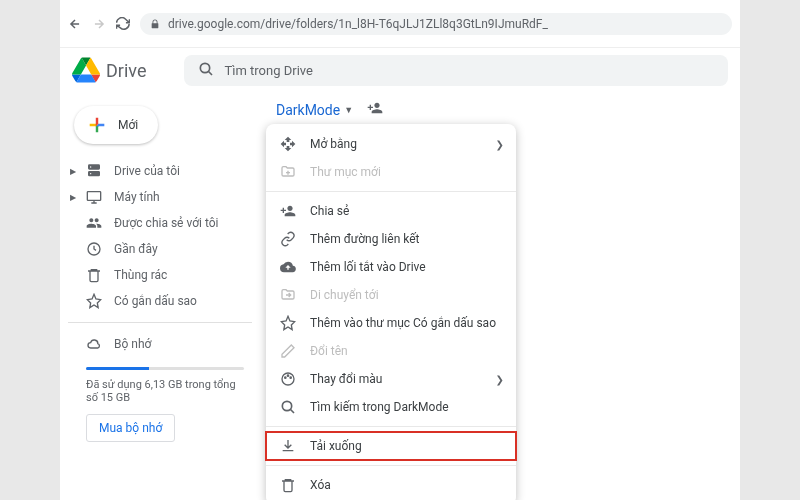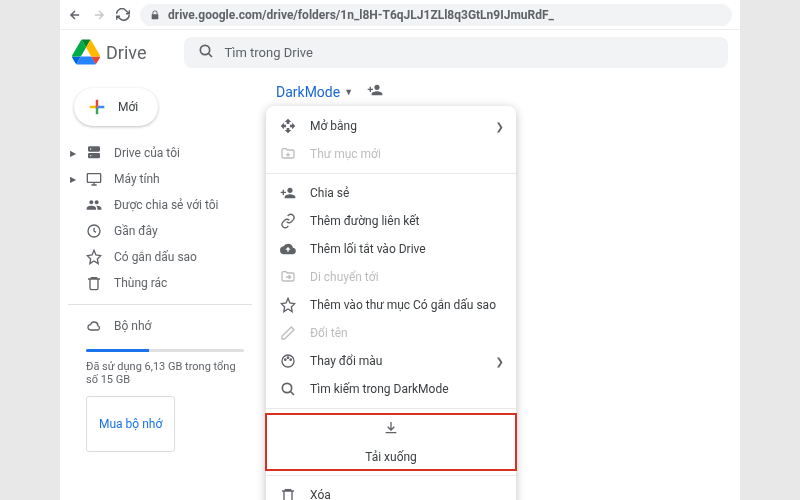--- a/index.html
+++ b/index.html
@@ -1,49 +1,49 @@
 <!DOCTYPE html>
 <html><head>
 <meta charset="utf-8">
 <style>
 * { margin: 0; padding: 0; box-sizing: border-box; font-family: Roboto, Arial, sans-serif; }
 body { background: #e8e8e8; width: 800px; height: 500px; overflow: hidden; }
 .browser { background: #fff; margin: 0 60px; height: 500px; position: relative; }
-.urlbar { height: 30px; display: flex; align-items: center; padding: 0 8px; gap: 10px; border-bottom: 1px solid #eee; font-size: 12px; color: #5f6368; font-weight: bold; }
+.urlbar { height: 48px; display: flex; align-items: center; padding: 0 8px; gap: 10px; border-bottom: 1px solid #eee; font-size: 12px; color: #5f6368; }
 .urlbar .addr { flex: 1; display: flex; align-items: center; gap: 8px; padding: 4px 10px; border-radius: 14px; background: #f1f3f4; }
 .urlbar svg { display: block; }
 .hdr { height: 44px; display: flex; align-items: center; padding: 0 12px; gap: 10px; }
 .logo { display: flex; align-items: center; gap: 6px; font-size: 18px; color: #5f6368; justify-content: flex-end; }
 .logo svg { width: 28px; height: 28px; }
 .search { flex: 1; margin-left: 28px; display: flex; align-items: center; gap: 10px; background: #f1f3f4; border-radius: 8px; padding: 6px 14px; color: #5f6368; font-size: 13px; }
 .main { display: flex; height: calc(100% - 74px); }
 .sidebar { width: 200px; padding: 10px 8px; font-size: 12px; color: #3c4043; }
 .new-btn { display: inline-flex; align-items: center; gap: 10px; padding: 8px 20px 8px 12px; border-radius: 22px; box-shadow: 0 1px 3px rgba(0,0,0,0.25); margin: 4px 0 14px 6px; cursor: pointer; }
 .new-btn .plus { width: 22px; height: 22px; position: relative; }
 .side-item { display: flex; align-items: center; gap: 12px; padding: 5px 8px 5px 18px; color: #5f6368; cursor: pointer; border-radius: 0 14px 14px 0; }
 .side-item .chev { position: absolute; left: 2px; font-size: 8px; color: #5f6368; }
 .side-item { position: relative; }
 .side-item svg { width: 16px; height: 16px; flex-shrink: 0; }
 .divider { height: 1px; background: #e0e0e0; margin: 8px 0; }
 .storage { padding: 4px 8px 0 18px; font-size: 11px; color: #5f6368; }
 .storage-bar { height: 3px; background: #e0e0e0; border-radius: 2px; margin: 6px 0 8px; overflow: hidden; }
 .storage-bar .fill { height: 100%; width: 40%; background: #1a73e8; }
-.buy-btn { margin: 10px 0 5px 0; padding: 20px 12px; border: 1px solid #dadce0; color: #1a73e8; font-size: 12px; border-radius: 3px; display: inline-block; cursor: pointer; }
+.buy-btn { margin: 10px 0 5px 0; padding: 6px 12px; border: 1px solid #dadce0; color: #1a73e8; font-size: 12px; border-radius: 3px; display: inline-block; cursor: pointer; }
 .content { flex: 1; padding: 8px 16px; position: relative; }
 .bc { display: flex; align-items: center; gap: 8px; font-size: 14px; }
 .bc-current { color: #1967d2; display: inline-flex; align-items: center; gap: 4px; cursor: pointer; }
 .bc-current .arrow { font-size: 9px; color: #5f6368; }
 .people-icon { color: #5f6368; margin-left: 6px; }
 .menu { position: absolute; top: 32px; left: 6px; width: 250px; background: #fff; border-radius: 8px; box-shadow: 0 2px 10px rgba(0,0,0,0.25); padding: 6px 0; font-size: 12px; color: #3c4043; }
 .menu-item { display: flex; align-items: center; gap: 14px; padding: 6px 14px; cursor: pointer; position: relative; }
 .menu-item.disabled { color: #bdbdbd; cursor: default; }
 .menu-item svg { width: 16px; height: 16px; flex-shrink: 0; }
 .menu-item .sub { position: absolute; right: 12px; color: #5f6368; font-size: 10px; }
 .menu-divider { height: 1px; background: #e8e8e8; margin: 5px 0; }
-.menu-item.hl { outline: 2px solid #d93025; outline-offset: -1px; flex-direction: column; }
+.menu-item.hl { outline: 2px solid #d93025; outline-offset: -1px; }
 .iconc { color: #5f6368; }
 .iconc.disabled { color: #c8c8c8; }
 </style>
 </head>
 <body>
 
 <div class="browser">
   <div class="urlbar">
     <span class="iconc">
         <svg width="14" height="14" viewBox="0 0 24 24" fill="none" stroke="currentColor" stroke-width="2.5">
@@ -126,29 +126,29 @@
       </div>
       <div class="side-item">
         <svg class="iconc" viewBox="0 0 24 24" fill="none" stroke="currentColor" stroke-width="2">
             <circle cx="12" cy="12" r="9"></circle>
             <path d="M12 7v5l3 2"></path>
           </svg>
         <span>Gần đây</span>
       </div>
       <div class="side-item">
         <svg class="iconc" viewBox="0 0 24 24" fill="none" stroke="currentColor" stroke-width="2">
+            <path d="M3 6h18M8 6V4h8v2m2 0v14a2 2 0 01-2 2H8a2 2 0 01-2-2V6"></path>
+          </svg>
+        <span>Thùng rác</span>
+      </div>
+      <div class="side-item">
+        <svg class="iconc" viewBox="0 0 24 24" fill="none" stroke="currentColor" stroke-width="2">
             <path d="M12 2l2.9 6.9L22 10l-5 4.9 1.2 7.1L12 18l-6.2 4 1.2-7.1L2 10l7.1-1.1z"></path>
           </svg>
         <span>Có gắn dấu sao</span>
-      </div>
-      <div class="side-item">
-        <svg class="iconc" viewBox="0 0 24 24" fill="none" stroke="currentColor" stroke-width="2">
-            <path d="M3 6h18M8 6V4h8v2m2 0v14a2 2 0 01-2 2H8a2 2 0 01-2-2V6"></path>
-          </svg>
-        <span>Thùng rác</span>
       </div>
 
       <div class="divider"></div>
 
       <div class="side-item">
         <svg class="iconc" viewBox="0 0 24 24" fill="none" stroke="currentColor" stroke-width="2">
             <path d="M18 18H7a4 4 0 010-8 5.5 5.5 0 0110.8 1.5A3.5 3.5 0 0118 18z"></path>
           </svg>
         <span>Bộ nhớ</span>
       </div>

